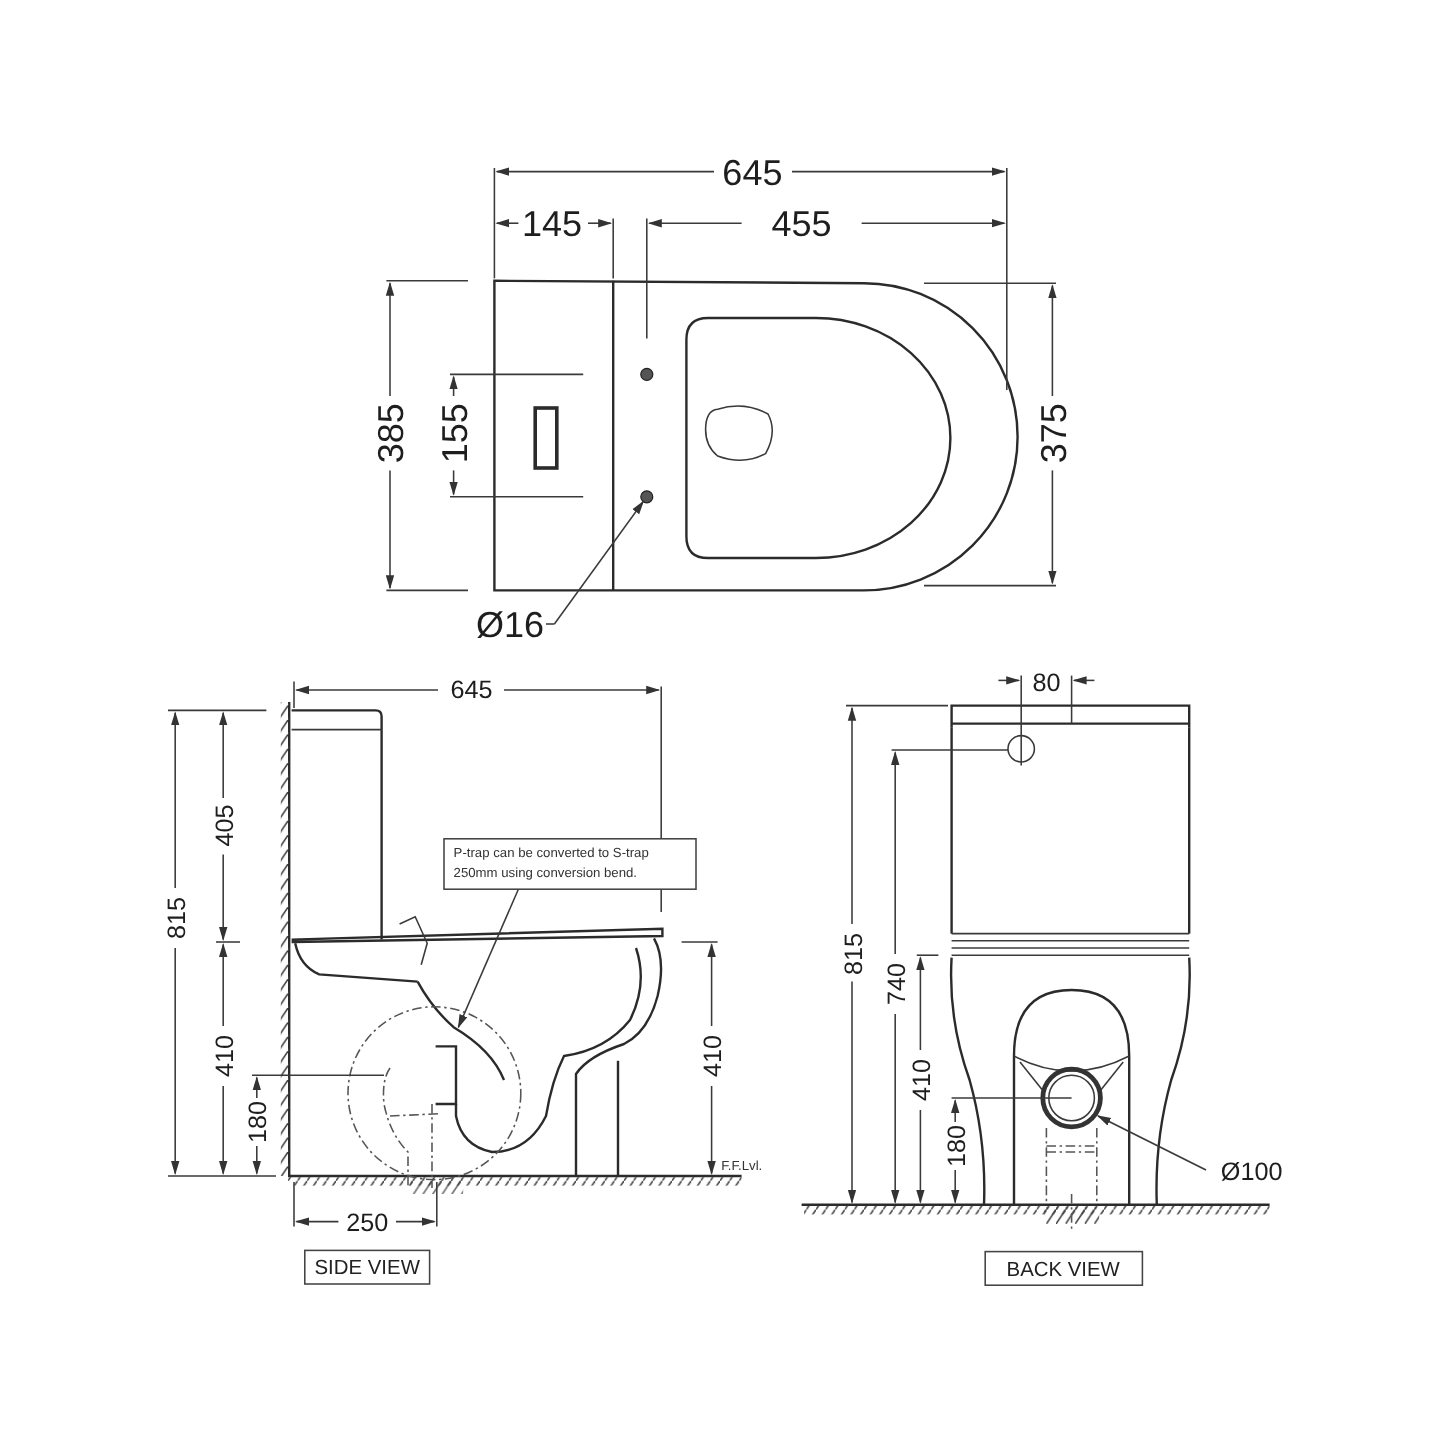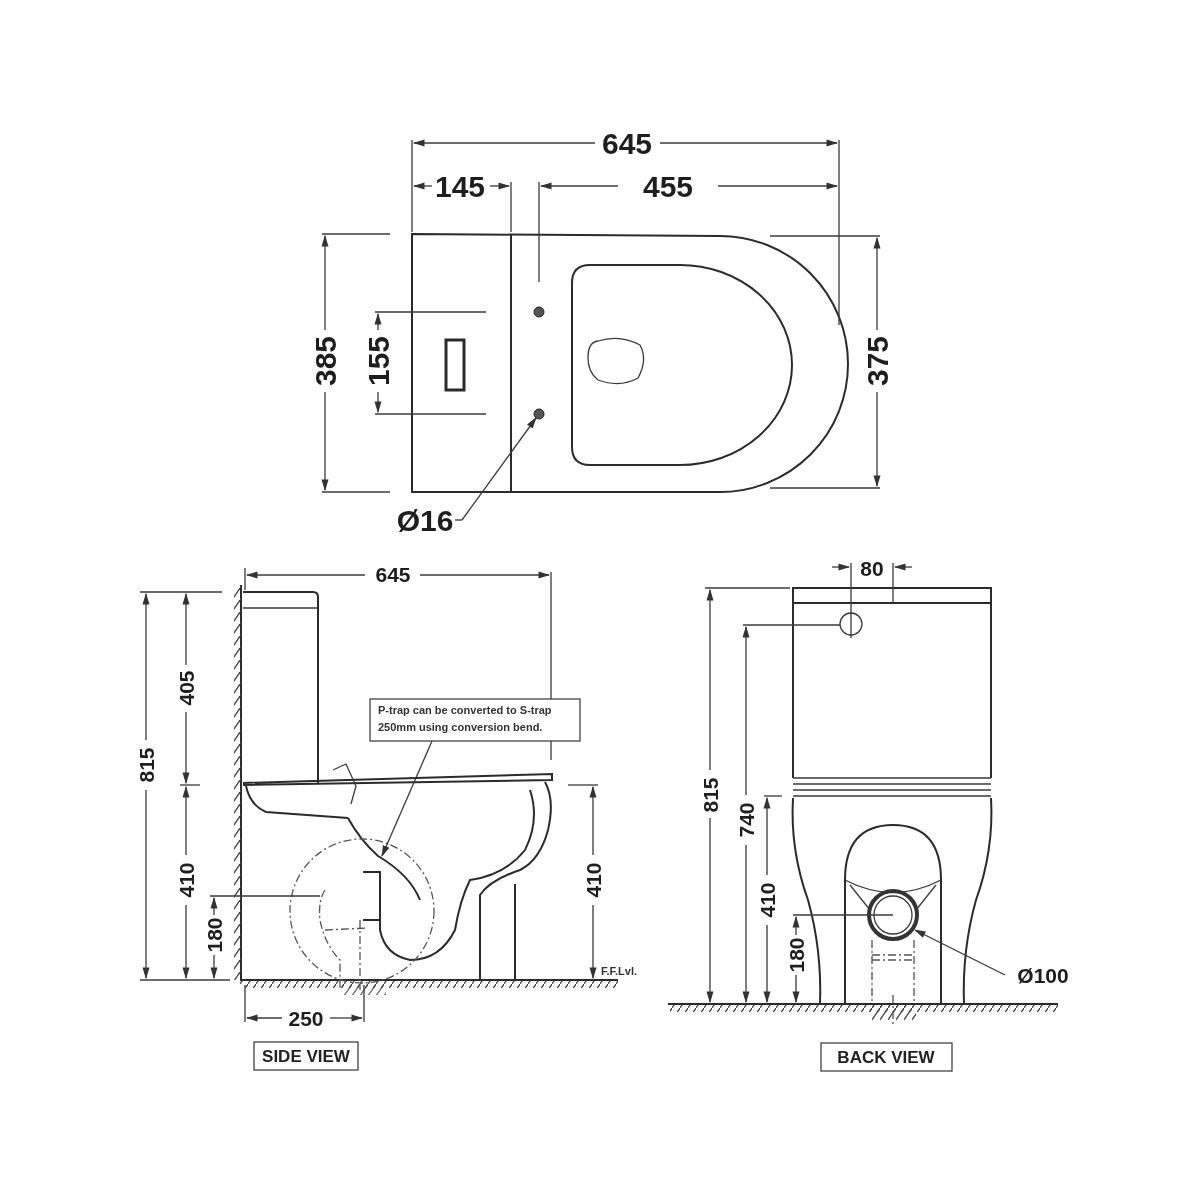--- a/index.html
+++ b/index.html
@@ -1,17 +1,17 @@
 <!DOCTYPE html>
 <html><head>
   <meta charset="utf-8">
   <style>
     html, body { margin: 0; padding: 0; background: #ffffff; }
     body { width: 1200px; height: 1200px; overflow: hidden; }
-    #canvas { position: absolute; left: 0; top: 0; width: 1200px; height: 1200px; font-weight: bold; }
+    #canvas { position: absolute; left: 0; top: 0; width: 1200px; height: 1200px; }
     svg { display: block; }
     .ln { stroke: #2b2b2b; stroke-width: 2; fill: none; }
     .thin { stroke: #3a3a3a; stroke-width: 1.3; fill: none; }
     .dim { stroke: #3a3a3a; stroke-width: 1.3; fill: none; }
     .dash { stroke: #555; stroke-width: 1.3; fill: none; stroke-dasharray: 8 3 2 3; }
     .big { font-family: "Liberation Sans", sans-serif; font-size: 30px; fill: #1e1e1e; }
     .mid { font-family: "Liberation Sans", sans-serif; font-size: 21px; fill: #1e1e1e; }
     .sml { font-family: "Liberation Sans", sans-serif; font-size: 11px; fill: #333; }
     .lbl { font-family: "Liberation Sans", sans-serif; font-size: 17px; fill: #222; }
   </style>

